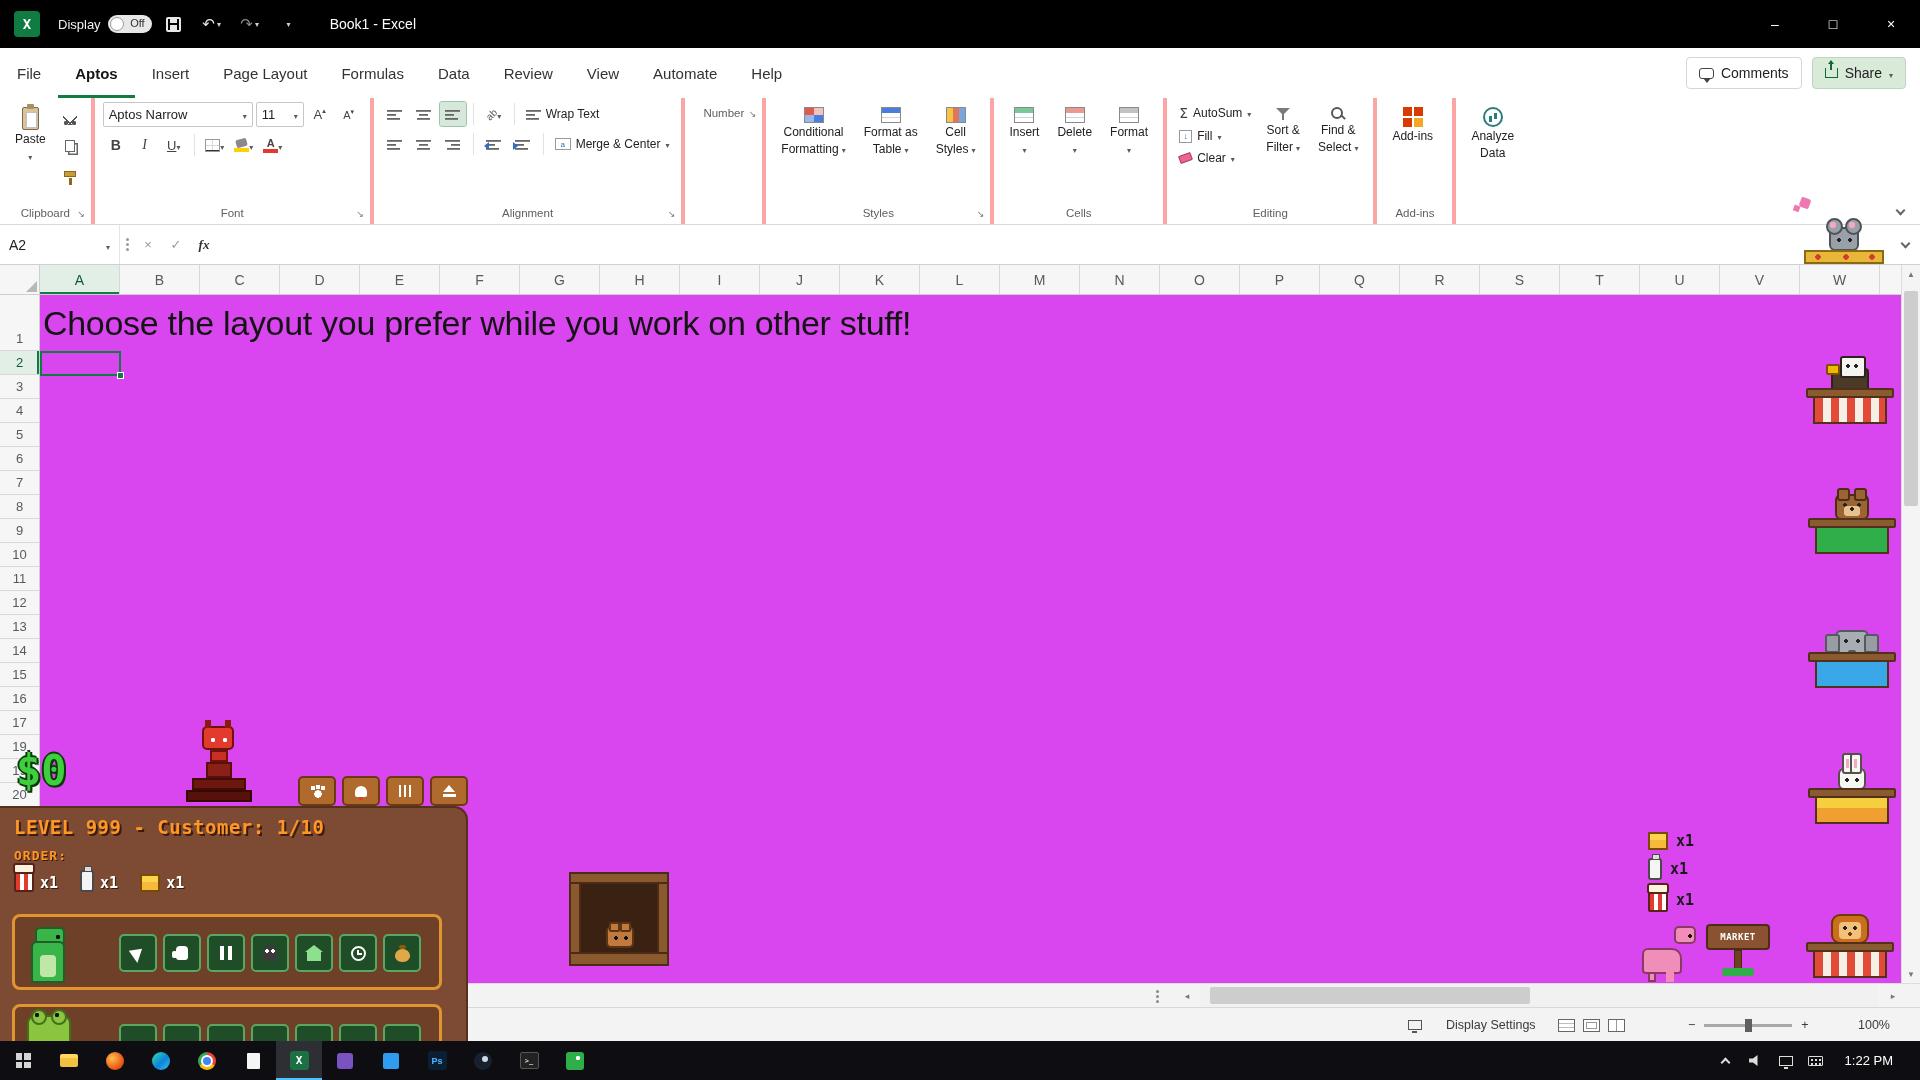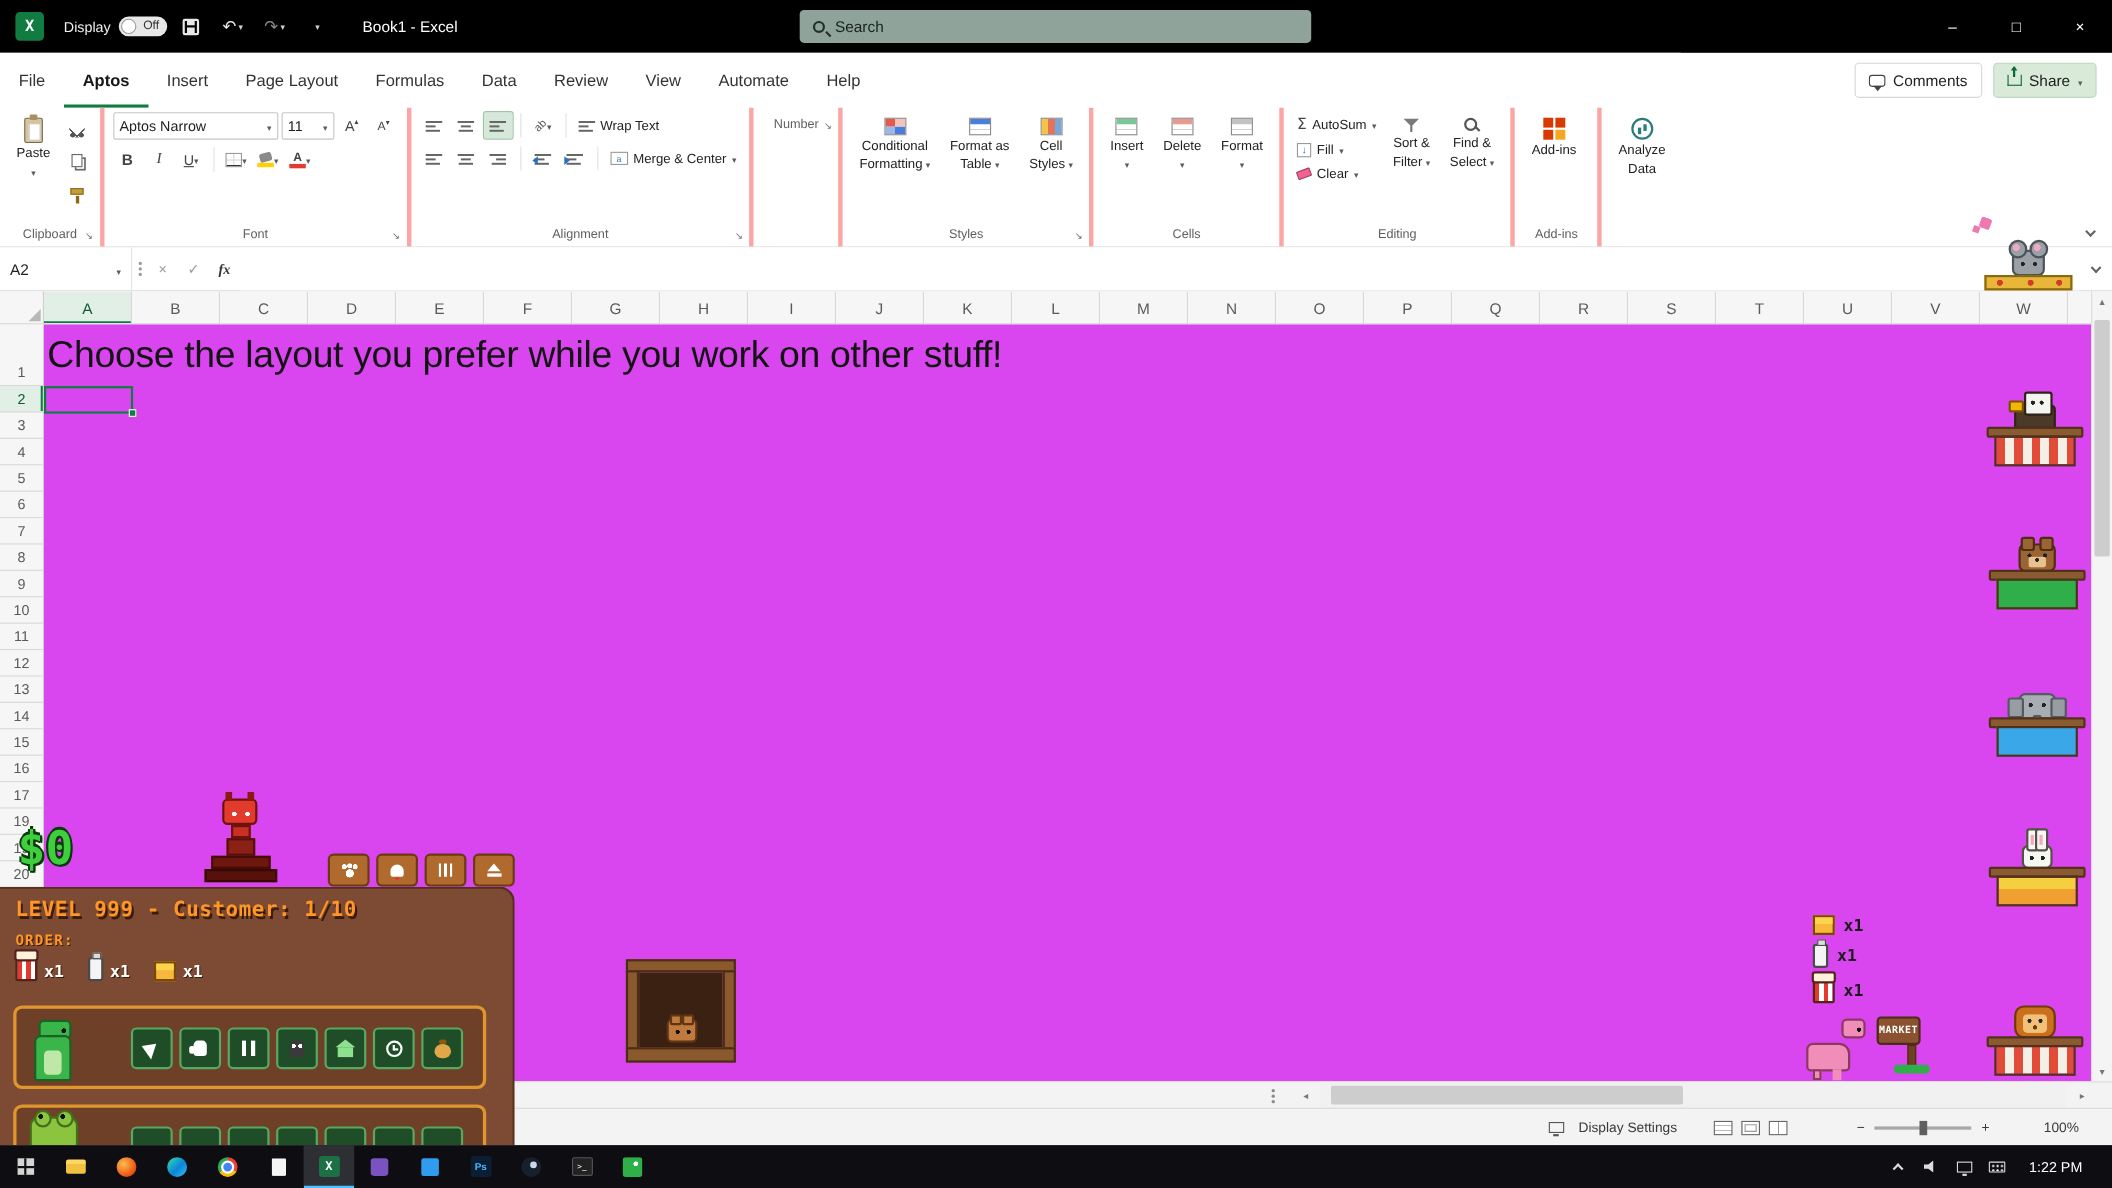--- a/index.html
+++ b/index.html
@@ -138,21 +138,21 @@
   .v-arrow.bot{position:absolute;bottom:0;left:0;right:0}
 
   
   .hscroll-row{position:absolute;left:0;top:983px;width:1920px;height:24px;background:#f3f3f3;border-top:1px solid #dcdcdc}
   .kebab{position:absolute;left:1152px;top:3px;width:10px;height:18px;display:flex;flex-direction:column;align-items:center;justify-content:center;gap:2px}
   .kebab i{width:3px;height:3px;border-radius:50%;background:#8a8a8a}
   .h-arrow{position:absolute;top:0;width:22px;height:23px;display:flex;align-items:center;justify-content:center;font-size:9px;color:#777}
   .h-track{position:absolute;left:1200px;right:42px;top:0;height:23px;background:#f1f1f1}
   .h-thumb{position:absolute;left:10px;top:3px;width:320px;height:17px;background:#cdcdcd;border-radius:2px}
   .statusbar{position:absolute;left:0;top:1007px;width:1920px;height:34px;background:#f3f3f3;border-top:1px solid #d8d8d8;font-size:12.5px;color:#3a3a3a}
-  .ds{position:absolute;left:1408px;top:0;height:34px;display:flex;align-items:center;gap:13px}
+  .ds{position:absolute;left:1408px;top:0;height:34px;display:flex;align-items:center;gap:24px}
   .ig-monitor{width:14px;height:10px;border:1.5px solid #555;position:relative}
   .ig-monitor::after{content:"";position:absolute;left:3px;bottom:-4px;width:5px;height:2.5px;background:#555}
   .views{position:absolute;left:1558px;top:0;height:34px;display:flex;align-items:center;gap:8px}
   .vw{width:17px;height:13px;border:1px solid #666;background:#fff}
   .vw.grid{background:repeating-linear-gradient(#fff 0 3px,#bbb 3px 4px)}
   .vw.layout{box-shadow:inset 0 0 0 2px #fff,inset 0 0 0 3px #999}
   .vw.brk{background:linear-gradient(90deg,transparent 0 7px,#999 7px 8px,transparent 8px) 0 0/100% 100%,#fff}
   .zoom{position:absolute;left:1688px;top:0;height:34px;display:flex;align-items:center;gap:9px}
   .z-track{width:88px;height:3px;background:#a8a8a8;position:relative}
   .z-knob{position:absolute;left:41px;top:-5px;width:7px;height:13px;background:#5f5f5f}
@@ -245,21 +245,21 @@
   .well .postL,.well .postR{position:absolute;top:10px;width:12px;height:72px;background:#8a5a2e;border:2px solid #4c2c16}
   .well .postL{left:0}.well .postR{right:0}
   .well .inner{position:absolute;left:12px;top:12px;width:76px;height:68px;background:#3b2112}
   .well .pet{position:absolute;left:37px;top:54px;width:28px;height:22px;background:#c07a3e;border:2px solid #5e3514;border-radius:5px;background-image:radial-gradient(circle at 8px 10px,#111 1.8px,transparent 2px),radial-gradient(circle at 18px 10px,#111 1.8px,transparent 2px)}
   .well .pet::before,.well .pet::after{content:"";position:absolute;top:-6px;width:7px;height:6px;background:#c07a3e;border:2px solid #5e3514;border-radius:2px}
   .well .pet::before{left:1px}.well .pet::after{right:1px}
   .well .sill{position:absolute;left:0;bottom:0;width:100px;height:14px;background:#8a5a2e;border:2px solid #4c2c16}
   .market-list{display:flex;flex-direction:column;gap:8px}
   .mk-row{display:flex;align-items:center;gap:8px}
   .market-sign{width:66px;height:52px}
-  .market-sign .board{position:absolute;left:0;top:0;width:40px;height:26px;background:#8a5230;border:2px solid #4c2c16;border-radius:4px;display:flex;align-items:center;justify-content:center;font:700 9px "DejaVu Sans Mono",monospace;color:#fff;letter-spacing:0.5px}
+  .market-sign .board{position:absolute;left:0;top:0;width:64px;height:26px;background:#8a5230;border:2px solid #4c2c16;border-radius:4px;display:flex;align-items:center;justify-content:center;font:700 9px "DejaVu Sans Mono",monospace;color:#fff;letter-spacing:0.5px}
   .market-sign .post{position:absolute;left:28px;top:26px;width:8px;height:20px;background:#6e3f20;border:1px solid #4c2c16}
   .market-sign .grass{position:absolute;left:16px;bottom:0;width:32px;height:8px;background:#2fae4a;border-radius:3px}
   .pink-dino{width:58px;height:56px}
   .pink-dino .bd{position:absolute;left:0;bottom:8px;width:40px;height:26px;background:#f08db8;border:2px solid #8a3a62;border-radius:6px 10px 4px 4px}
   .pink-dino .hd{position:absolute;right:4px;top:0;width:22px;height:18px;background:#f08db8;border:2px solid #8a3a62;border-radius:5px;background-image:radial-gradient(circle at 14px 8px,#111 1.8px,transparent 2px)}
   .pink-dino .lg{position:absolute;left:6px;bottom:0;width:8px;height:10px;background:#f08db8;border:2px solid #8a3a62;box-shadow:18px 0 0 0 #f08db8}
   .stall{position:absolute;width:88px;height:78px;z-index:55}
   .stand-top{position:absolute;left:0;right:0;bottom:26px;height:10px;background:#8a5a30;border:2px solid #53301a;border-radius:2px}
   .skirt{position:absolute;left:7px;right:7px;bottom:0;height:28px;border:2px solid #53301a}
   .skirt.stripes-red{background:repeating-linear-gradient(90deg,#e24b38 0 8px,#f5f0e6 8px 16px)}
@@ -306,24 +306,20 @@
     </div>
     <div class="tb-btn">
         <span class="ig-save"></span>
       </div>
     <div class="tb-btn">↶<span class="mini-chev">▾</span></div>
     <div class="tb-btn dim">↷<span class="mini-chev">▾</span></div>
     <div class="tb-btn">
         <span class="mini-chev">▾</span>
       </div>
     <div class="doc-title">Book1 - Excel</div>
-    <div class="search-pill">
-      <span class="ig-mag"></span>
-      <span>Search</span>
-    </div>
     <div class="win-controls">
       <div class="win-btn">–</div>
       <div class="win-btn">□</div>
       <div class="win-btn">×</div>
     </div>
   </div>
 
   <div class="tabs-row">
     <div class="tab">File</div>
     <div class="tab active">Aptos</div>

